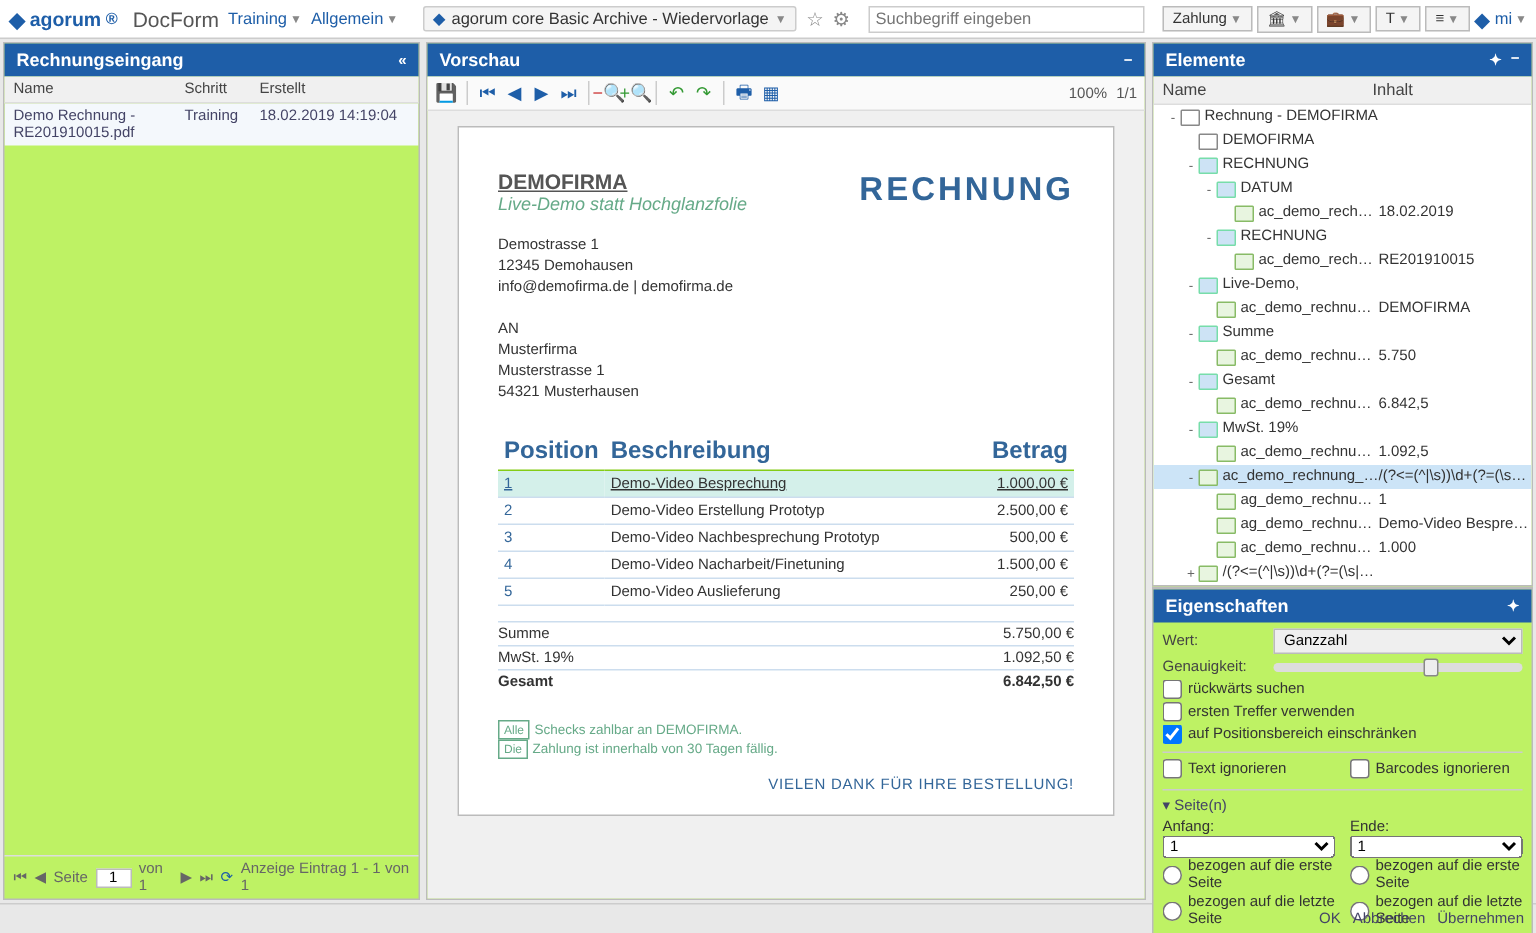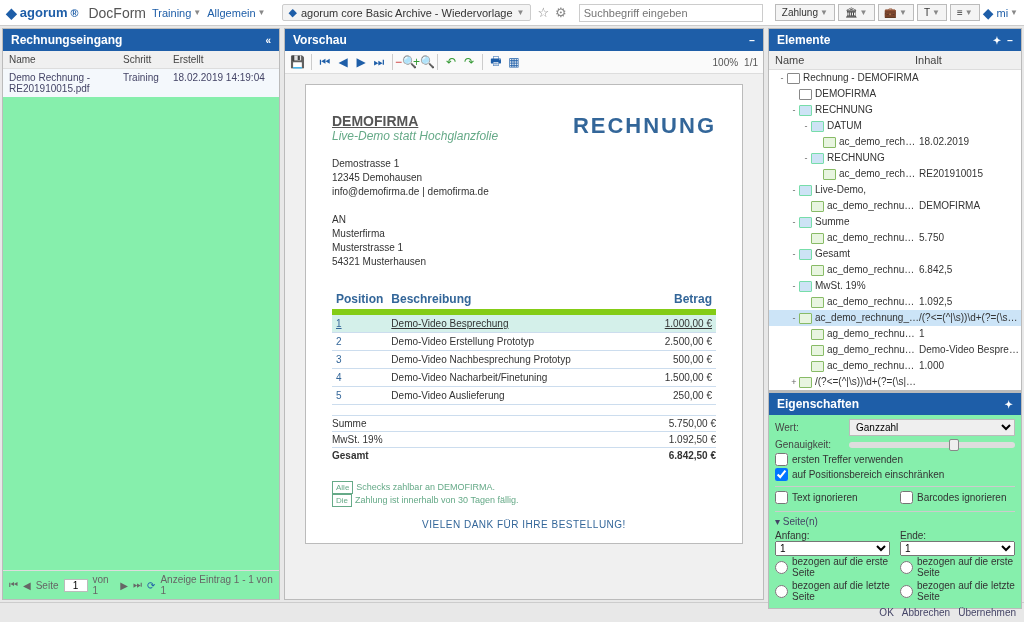--- a/index.html
+++ b/index.html
@@ -11,21 +11,21 @@
 .top-menu { color: #1e5ea8; font-size: 11px; cursor: pointer; display: flex; align-items: center; gap: 2px; }
 .dropdown-caret { font-size: 8px; color: #888; }
 .breadcrumb-box { display: flex; align-items: center; gap: 4px; background: #f4f4f4; border: 1px solid #ccc; padding: 1px 6px; border-radius: 2px; margin-left: 10px; }
 .star-icon { color: #888; font-size: 13px; cursor: pointer; }
 .gear-icon { color: #888; font-size: 13px; cursor: pointer; }
 .search-box { flex: 1; margin: 0 6px; }
 .search-box input { width: 100%; font-size: 11px; padding: 2px 4px; border: 1px solid #ccc; }
 .top-right-btns { display: flex; gap: 3px; align-items: center; }
 .tr-btn { border: 1px solid #bbb; background: #f4f4f4; padding: 2px 6px; font-size: 10px; cursor: pointer; display: flex; align-items: center; gap: 2px; }
 .main { display: flex; height: 576px; }
-.panel { display: flex; flex-direction: column; background: #86efac; margin: 2px; border: 1px solid #bbb; }
+.panel { display: flex; flex-direction: column; background: #bef264; margin: 2px; border: 1px solid #bbb; }
 .panel-header { background: #1e5ea8; color: #fff; font-weight: bold; padding: 4px 8px; font-size: 12px; display: flex; align-items: center; justify-content: space-between; }
 .panel-header-icons { display: flex; gap: 6px; font-size: 10px; }
 .panel-left { width: 278px; }
 .panel-mid { flex: 1; }
 .panel-right { width: 258px; display: flex; flex-direction: column; }
 .col-headers { display: flex; background: #f0f0f0; border-bottom: 1px solid #ddd; font-size: 10px; padding: 3px 6px; color: #444; }
 .col-name { flex: 1; }
 .col-step { width: 50px; }
 .col-created { width: 100px; text-align: left; }
 .row { display: flex; padding: 3px 6px; font-size: 10px; color: #446; background: #f4f8fc; }
@@ -37,31 +37,31 @@
 .preview-body { flex: 1; background: #f0f0f0; padding: 10px 20px; overflow: auto; position: relative; }
 .doc { background: #fff; border: 1px solid #bbb; padding: 18px 26px; font-size: 10px; position: relative; height: 460px; }
 .doc .company { font-weight: bold; font-size: 14px; color: #555; text-decoration: underline; }
 .doc .tagline { font-size: 12px; color: #6a8; font-style: italic; }
 .doc .two-col { display: flex; justify-content: space-between; margin-top: 10px; }
 .doc .addr { font-size: 10px; line-height: 1.4; }
 .doc .rechnung-big { font-size: 22px; font-weight: bold; letter-spacing: 2px; color: #336699; text-align: right; }
 .doc .meta { text-align: right; font-size: 9px; color: #336699; line-height: 1.6; margin-top: 6px; }
 .doc .meta b { font-weight: bold; }
 .doc-table { width: 100%; margin-top: 20px; border-collapse: collapse; font-size: 10px; }
-.doc-table th { text-align: left; color: #336699; font-weight: bold; border-bottom: 6px solid #84cc16; padding: 3px 4px; font-size: 12px; }
+.doc-table th { text-align: left; color: #336699; font-weight: bold; border-bottom: 1px solid #84cc16; padding: 3px 4px; font-size: 16px; }
 .doc-table td { padding: 3px 4px; border-bottom: 1px solid #cde; }
 .doc-table td:first-child { width: 40px; color: #336699; }
 .doc-table td:last-child { text-align: right; width: 90px; }
 .doc-table tr.hl td { background: #d4f0ea; text-decoration: underline; }
 .doc-totals { margin-top: 10px; font-size: 10px; }
 .doc-totals .row2 { display: flex; justify-content: space-between; border-top: 1px solid #cde; padding: 2px 0; }
 .doc-totals .row2 b { font-weight: bold; }
 .doc-foot { margin-top: 18px; font-size: 9px; color: #6a8; line-height: 1.4; }
 .doc-foot .box { display: inline-block; border: 1px solid #6a8; padding: 0 3px; font-size: 8px; margin-right: 3px; }
-.thanks { text-align: center; color: #336699; font-size: 10px; margin-top: 12px; letter-spacing: 0.5px; }
+.thanks { text-align: right; color: #336699; font-size: 10px; margin-top: 12px; letter-spacing: 0.5px; }
 .mid-footer { border-top: 1px solid #ccc; background: #e8e8e8; padding: 4px 8px; font-size: 10px; color: #555; }
 .elements-body { flex: 1; overflow: auto; background: #fff; font-size: 10px; }
 .el-headers { display: flex; padding: 3px 6px; background: #f0f0f0; border-bottom: 1px solid #ddd; font-weight: normal; color: #444; }
 .el-name { flex: 1; }
 .el-val { width: 100px; }
 .tree-row { display: flex; align-items: center; padding: 1px 2px; line-height: 14px; cursor: pointer; }
 .tree-row.selected { background: #cce4f7; }
 .tog { width: 10px; text-align: center; color: #666; font-size: 9px; cursor: pointer; }
 .tree-icon { width: 13px; height: 11px; display: inline-block; margin-right: 3px; }
 .ic-page { background: #fff; border: 1px solid #888; border-radius: 1px; }
@@ -442,20 +442,24 @@
           <select><option>Ganzzahl</option></select>
         </div>
         <div class="prop-row">
           <label>Genauigkeit:</label>
           <div class="slider">
               <div class="knob"></div>
             </div>
         </div>
         <div class="chk">
             <input type="checkbox" style="">
+            <span>rückwärts suchen</span>
+          </div>
+        <div class="chk">
+            <input type="checkbox" style="">
             <span>ersten Treffer verwenden</span>
           </div>
         <div class="chk">
             <input type="checkbox" checked="" style="">
             <span>auf Positionsbereich einschränken</span>
           </div>
 
         <div class="fieldset">
           <div class="two-col-props">
             <div class="chk">

